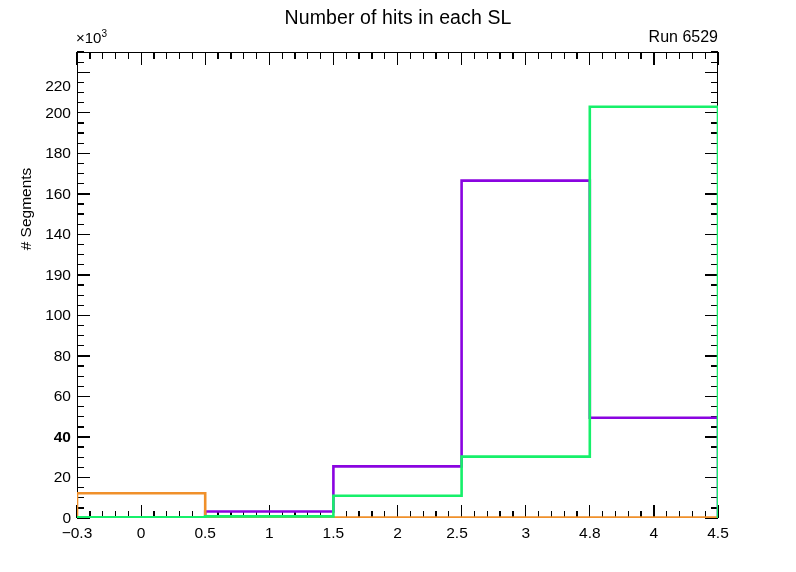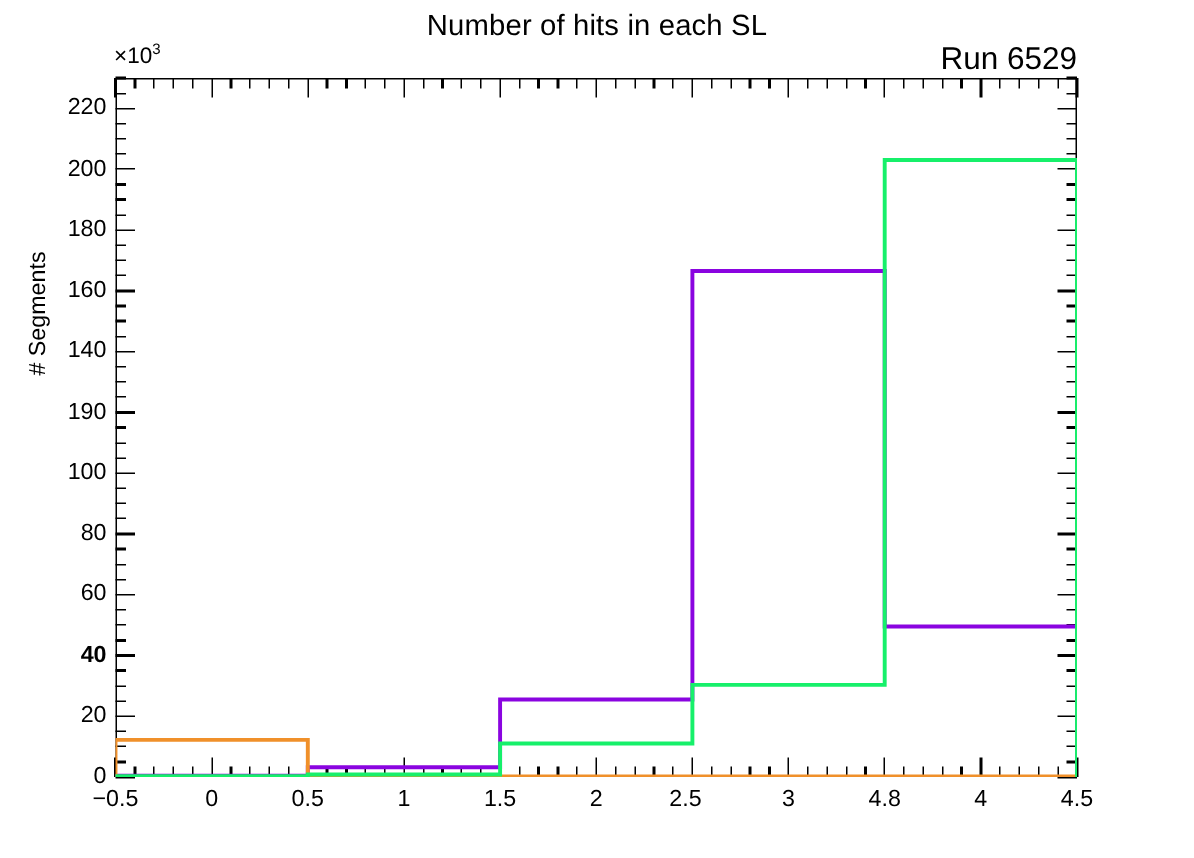--- a/index.html
+++ b/index.html
@@ -28,21 +28,21 @@
     top: 6px;
     width: 796px;
     text-align: center;
     font-size: 19.5px;
     letter-spacing: 0.1px;
     white-space: nowrap;
   }
   #run-label {
     right: 78px;
     top: 28px;
-    font-size: 21px;
+    font-size: 16px;
     white-space: nowrap;
   }
   #y-axis-title {
     left: -44px;
     top: 200px;
     width: 140px;
     text-align: center;
     font-size: 15.5px;
     transform: rotate(-90deg);
     transform-origin: 50% 50%;
@@ -347,24 +347,24 @@
       <div class="ylabel" style="top: 425.478px;">20</div>
       <div class="ylabel" style="top: 384.957px; font-weight: bold;">40</div>
       <div class="ylabel" style="top: 344.435px; text-align: right;">60</div>
       <div class="ylabel" style="top: 303.913px;">80</div>
       <div class="ylabel" style="top: 263.391px;">100</div>
       <div class="ylabel" style="top: 222.87px;">190</div>
       <div class="ylabel" style="top: 182.348px;">140</div>
       <div class="ylabel" style="top: 141.826px;">160</div>
       <div class="ylabel" style="top: 101.304px;">180</div>
       <div class="ylabel" style="top: 60.7826px;">200</div>
-      <div class="ylabel" style="top: 20px;">220</div>
+      <div class="ylabel" style="top: 34px;">220</div>
     </div>
   <div class="abs" id="x-label-layer" style="left: 77px; top: 524px; width: 641px; height: 24px;">
-      <div class="xlabel" style="left: 0px;">−0.5</div>
+      <div class="xlabel" style="left: 0px;">−0.3</div>
       <div class="xlabel" style="left: 64.1px;">0</div>
       <div class="xlabel" style="left: 128.2px;">0.5</div>
       <div class="xlabel" style="left: 192.3px;">1</div>
       <div class="xlabel" style="left: 256.4px;">1.5</div>
       <div class="xlabel" style="left: 320.5px;">2</div>
       <div class="xlabel" style="left: 380px;">2.5</div>
       <div class="xlabel" style="left: 448.7px;">3</div>
       <div class="xlabel" style="left: 512.8px;">4.8</div>
       <div class="xlabel" style="left: 576.9px;">4</div>
       <div class="xlabel" style="left: 641px;">4.5</div>

